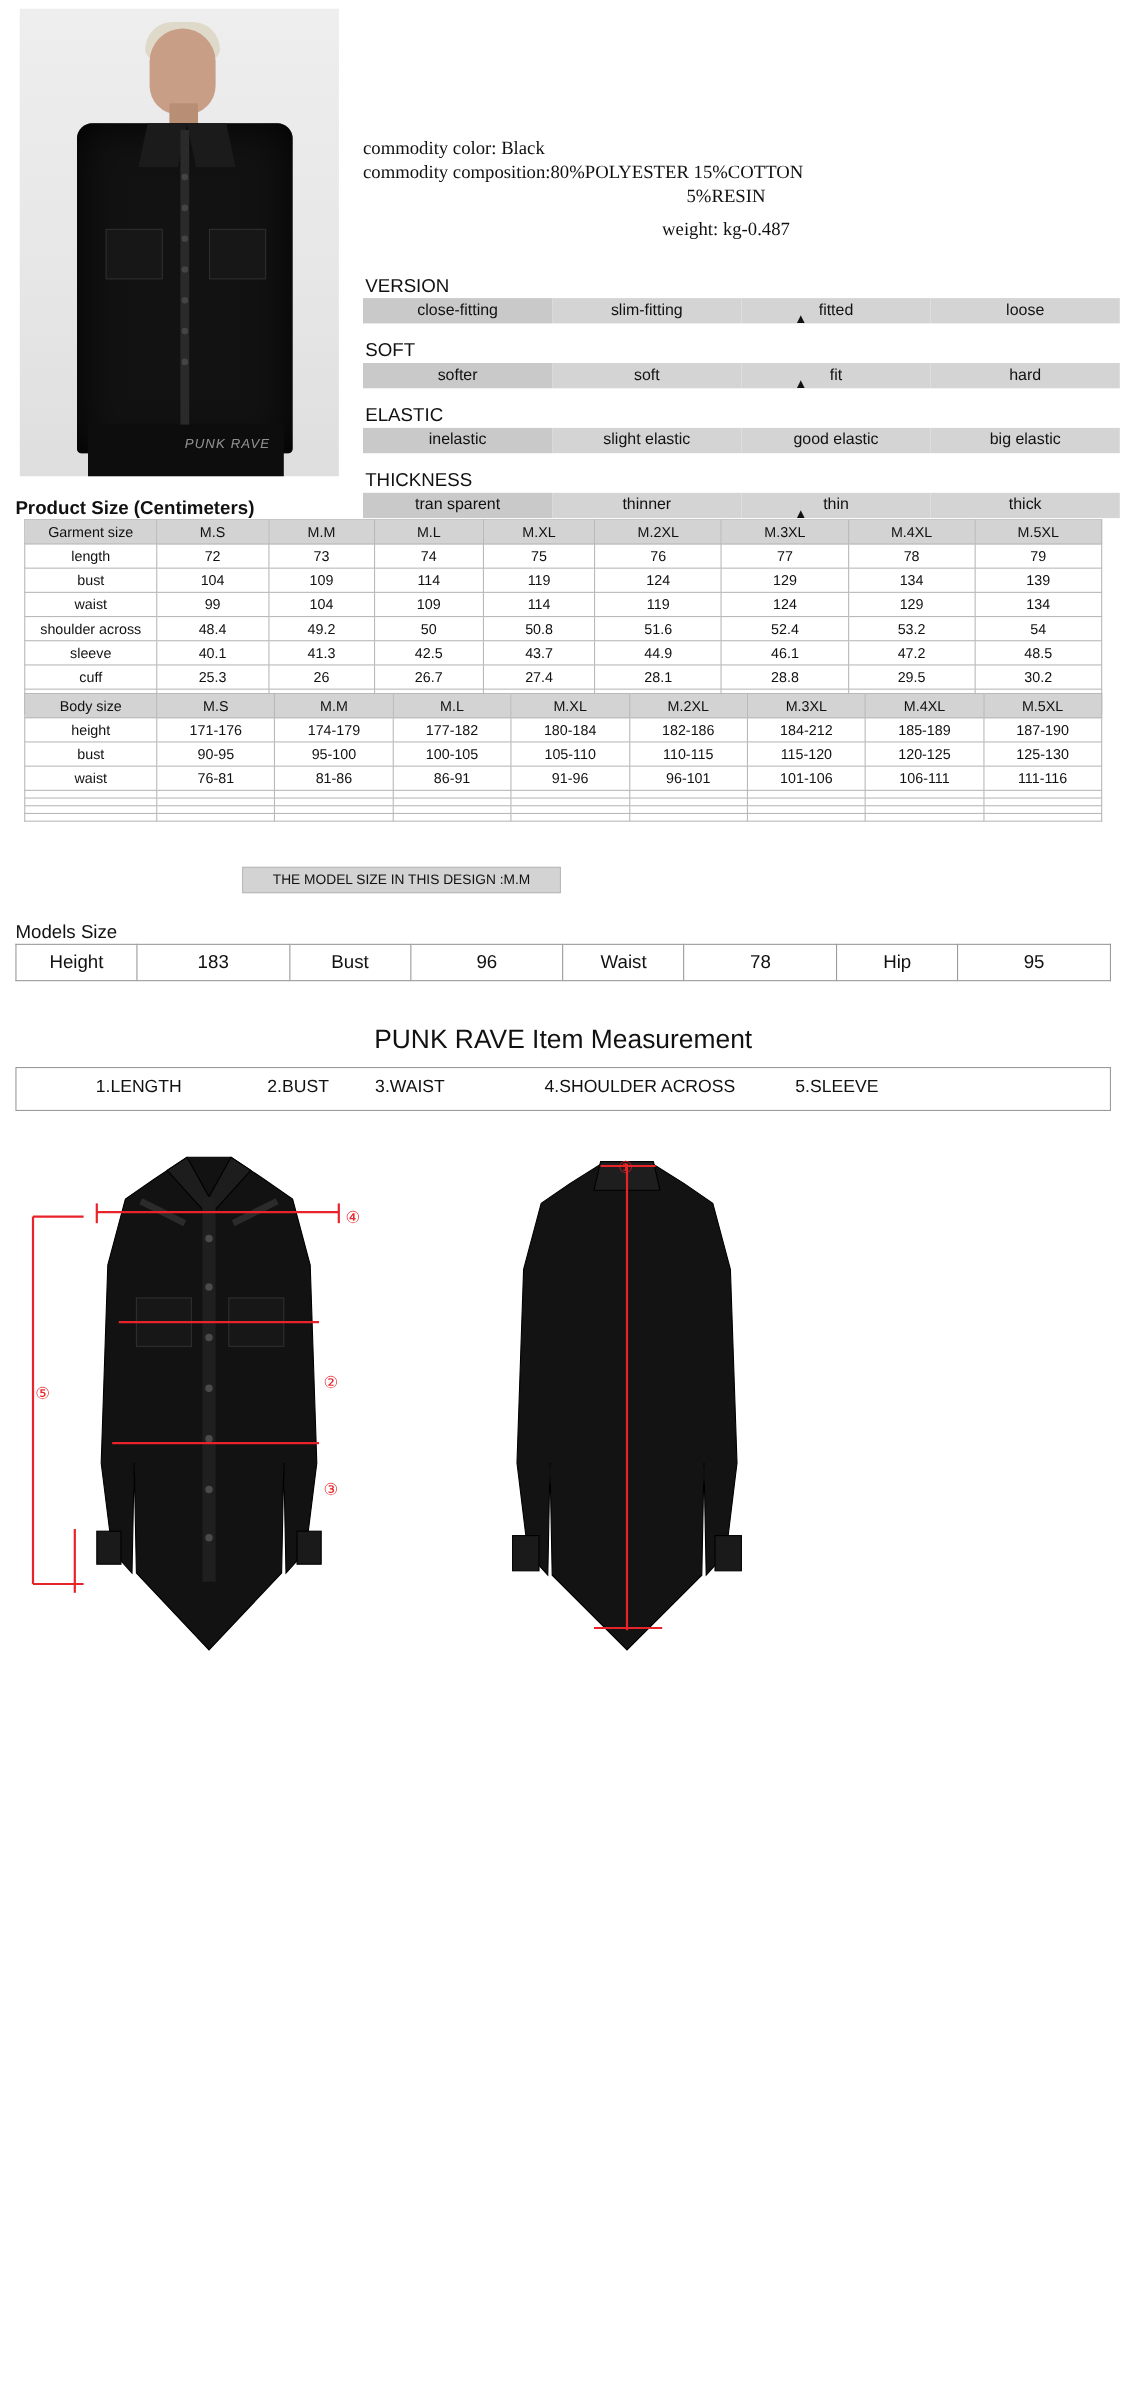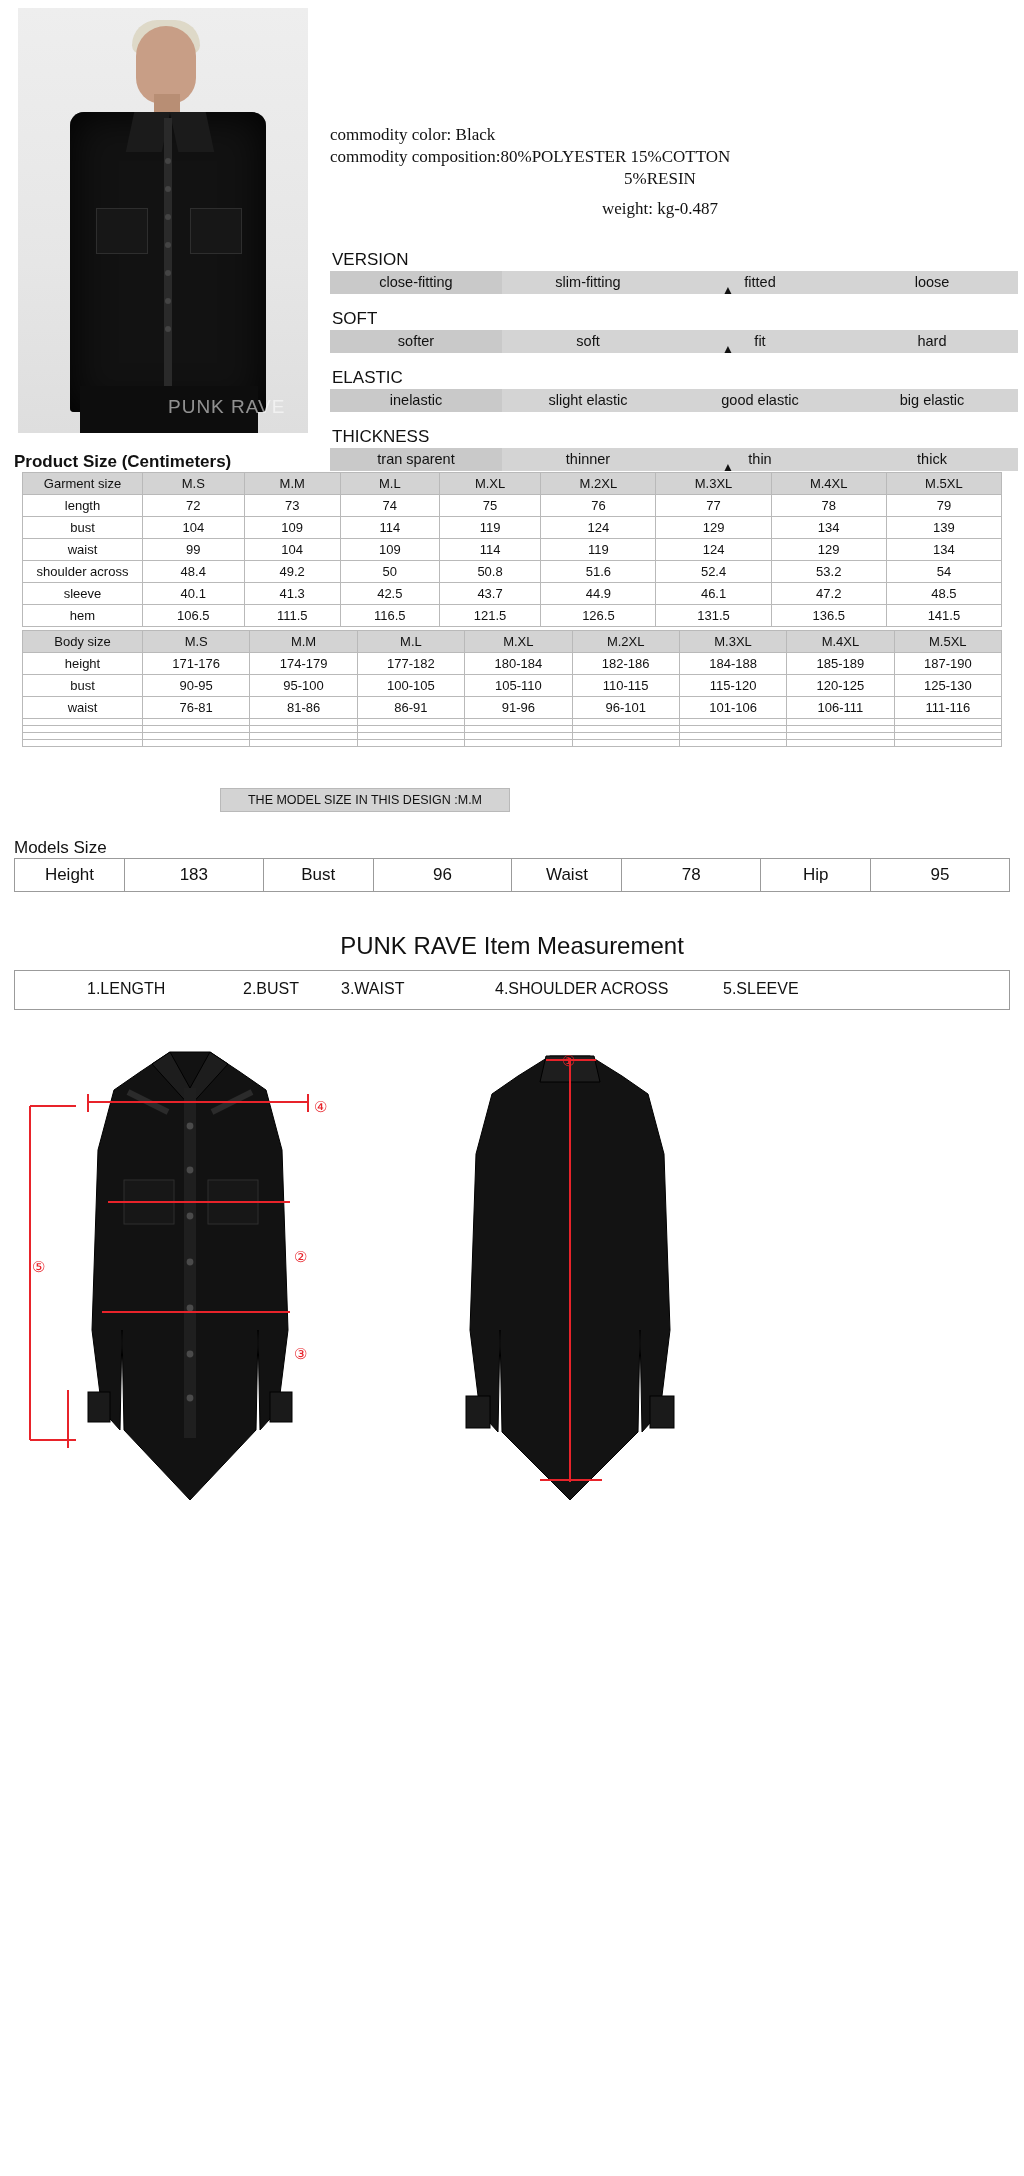--- a/index.html
+++ b/index.html
@@ -56,21 +56,21 @@
     position:absolute; top:200px; width:52px; height:46px; border:1px solid #2e2e2e; background:#171717;
   }
   .fig-pocket.l { left:78px; }
   .fig-pocket.r { left:172px; }
   .fig-pants {
     position:absolute; left:62px; top:378px; width:178px; height:52px;
     background:#0d0d0d;
   }
   .photo-wm {
     position:absolute; left:150px; top:388px;
-    font-size:19px; color:rgba(255,255,255,0.55); letter-spacing:1px;
+    font-size:12px; color:rgba(255,255,255,0.55); letter-spacing:1px;font-style:italic;
   }
 
   .spec-text {
     position:absolute; left:330px; top:124px; width:660px;
     font-family:"Liberation Serif", serif;
     font-size:17px; line-height:22px; color:#111;
   }
   .spec-text .line2 { display:block; }
   .spec-text .center { text-align:center; display:block; }
   .spec-weight { display:block; text-align:center; margin-top:8px; }
@@ -278,20 +278,31 @@
         <td>40.1</td>
         <td>41.3</td>
         <td>42.5</td>
         <td>43.7</td>
         <td>44.9</td>
         <td>46.1</td>
         <td>47.2</td>
         <td>48.5</td>
       </tr>
       <tr>
+        <td>cuff</td>
+        <td>25.3</td>
+        <td>26</td>
+        <td>26.7</td>
+        <td>27.4</td>
+        <td>28.1</td>
+        <td>28.8</td>
+        <td>29.5</td>
+        <td>30.2</td>
+      </tr>
+      <tr>
         <td>hem</td>
         <td>106.5</td>
         <td>111.5</td>
         <td>116.5</td>
         <td>121.5</td>
         <td>126.5</td>
         <td>131.5</td>
         <td>136.5</td>
         <td>141.5</td>
       </tr>
@@ -313,21 +324,21 @@
       </tr>
     </thead>
   <tbody>
       <tr>
         <td>height</td>
         <td>171-176</td>
         <td>174-179</td>
         <td>177-182</td>
         <td>180-184</td>
         <td>182-186</td>
-        <td>184-188</td>
+        <td>184-212</td>
         <td>185-189</td>
         <td>187-190</td>
       </tr>
       <tr>
         <td>bust</td>
         <td>90-95</td>
         <td>95-100</td>
         <td>100-105</td>
         <td>105-110</td>
         <td>110-115</td>

